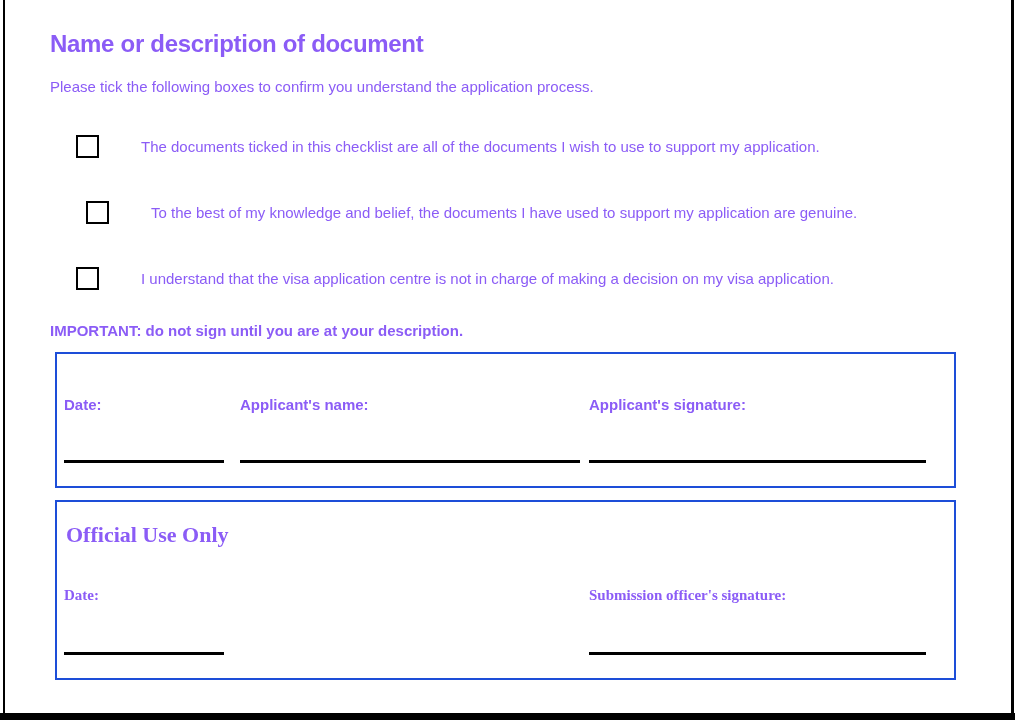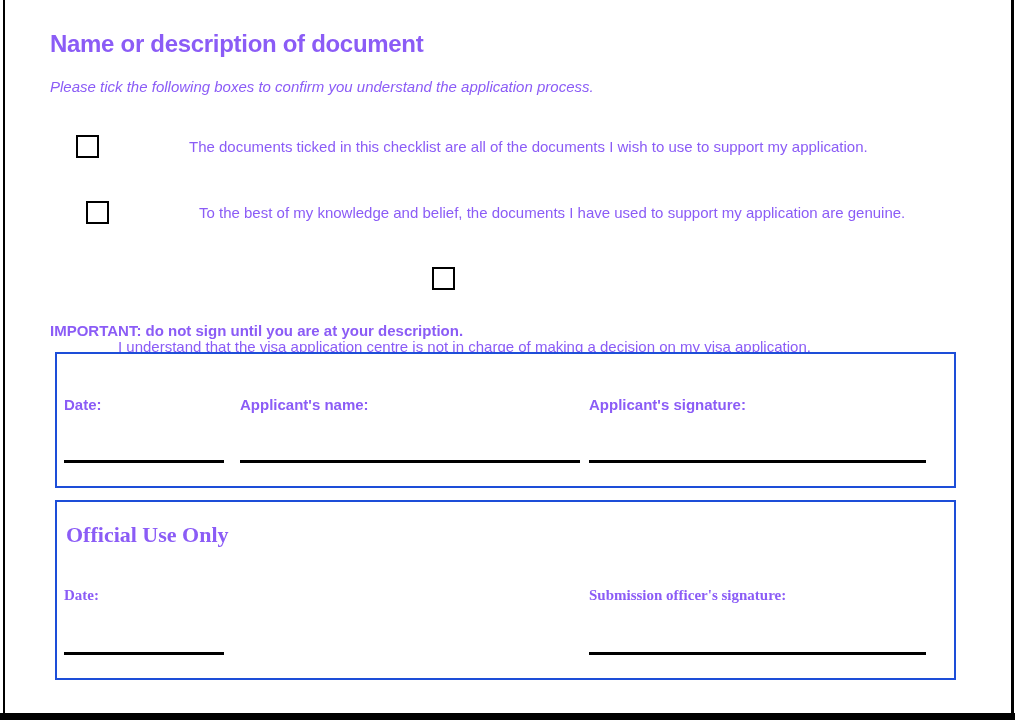--- a/index.html
+++ b/index.html
@@ -25,34 +25,32 @@
     position: absolute;
     left: 50px; top: 30px;
     font-size: 24px;
     font-weight: bold;
     letter-spacing: -0.3px;
   }
   .intro {
     position: absolute;
     left: 50px; top: 78px;
     font-size: 15px;
-    font-style: italic;
   }
 
   .check-row {
     position: absolute;
     left: 76px;
     display: flex;
     align-items: center;
     height: 23px;
-    gap: 48px;
   }
   .row-1 { top: 135px; }
   .row-2 { top: 201px; margin-left: 10px; }
-  .row-3 { top: 267px; flex-direction: column; }
+  .row-3 { top: 267px; }
   .checkbox {
     width: 19px; height: 19px;
     border: 2px solid #000;
     background: #fff;
     flex: 0 0 auto;
     cursor: pointer;
   }
   .check-text {
     margin-left: 42px;
     font-size: 15px;

